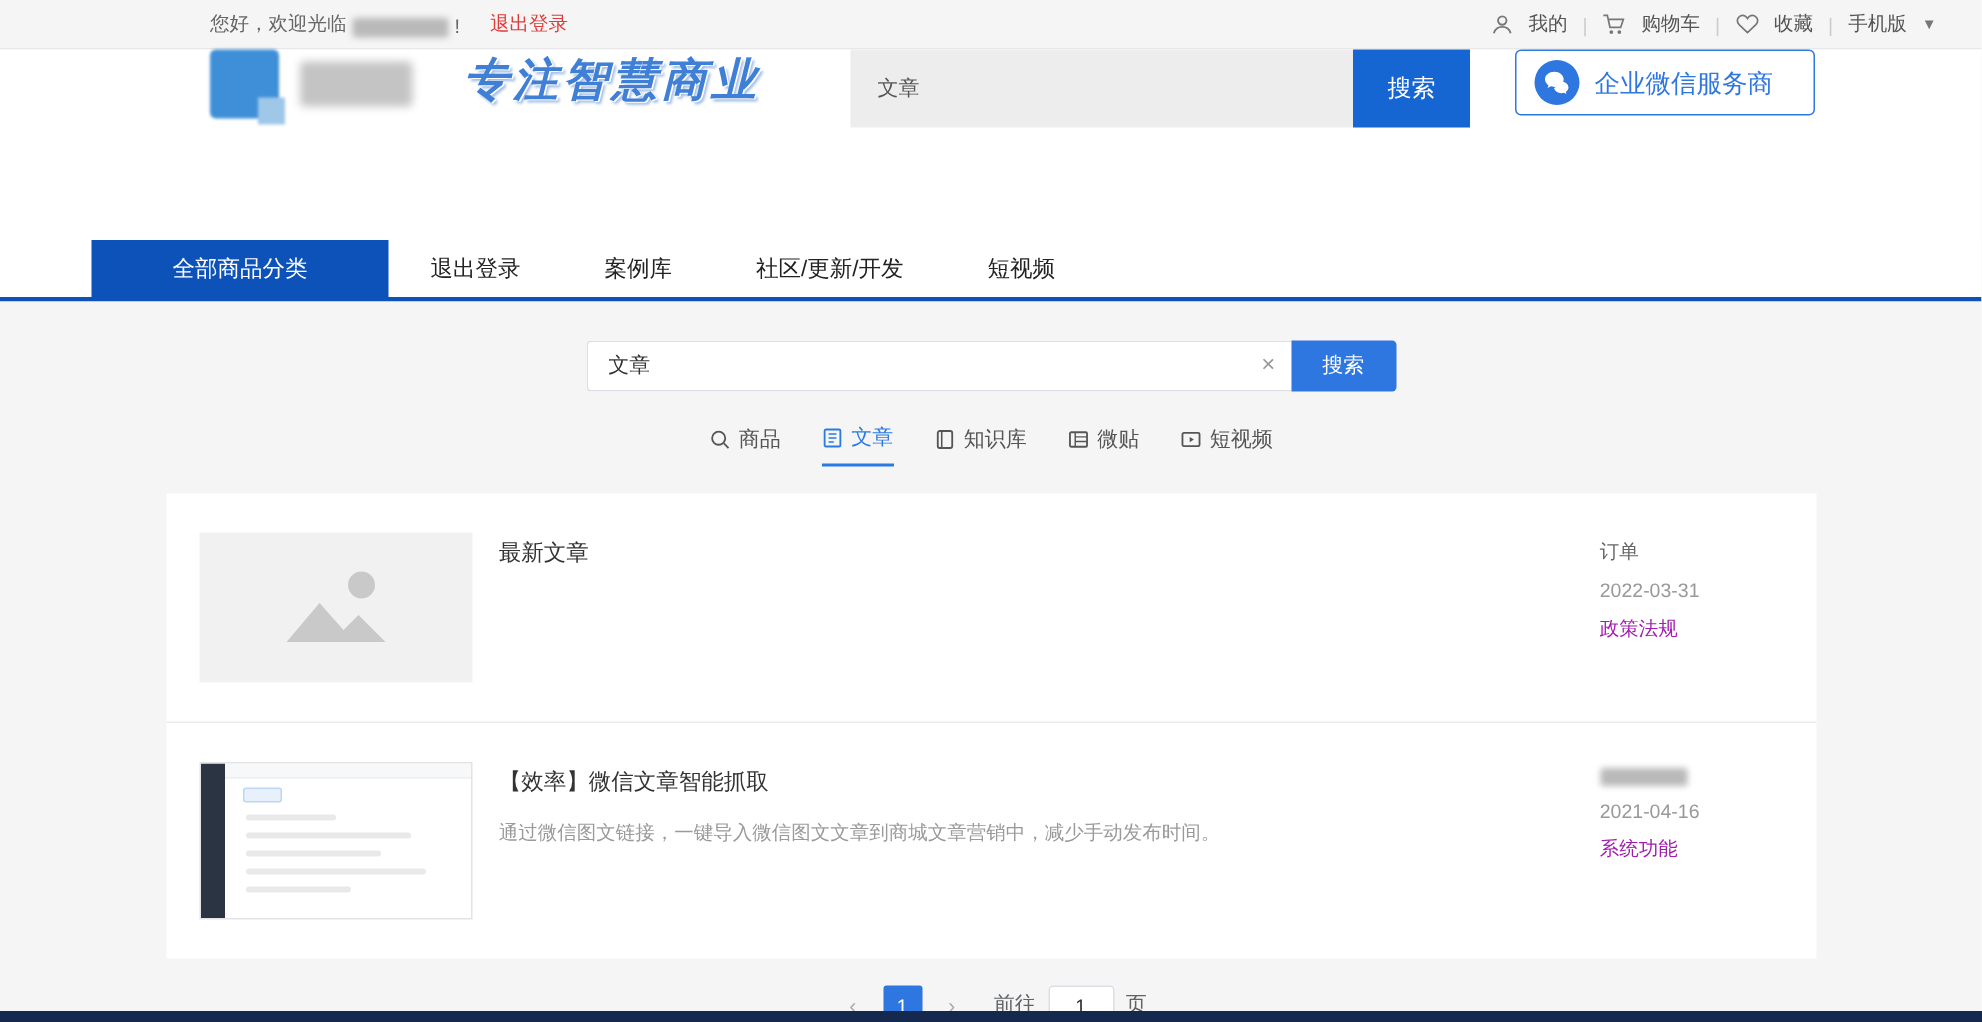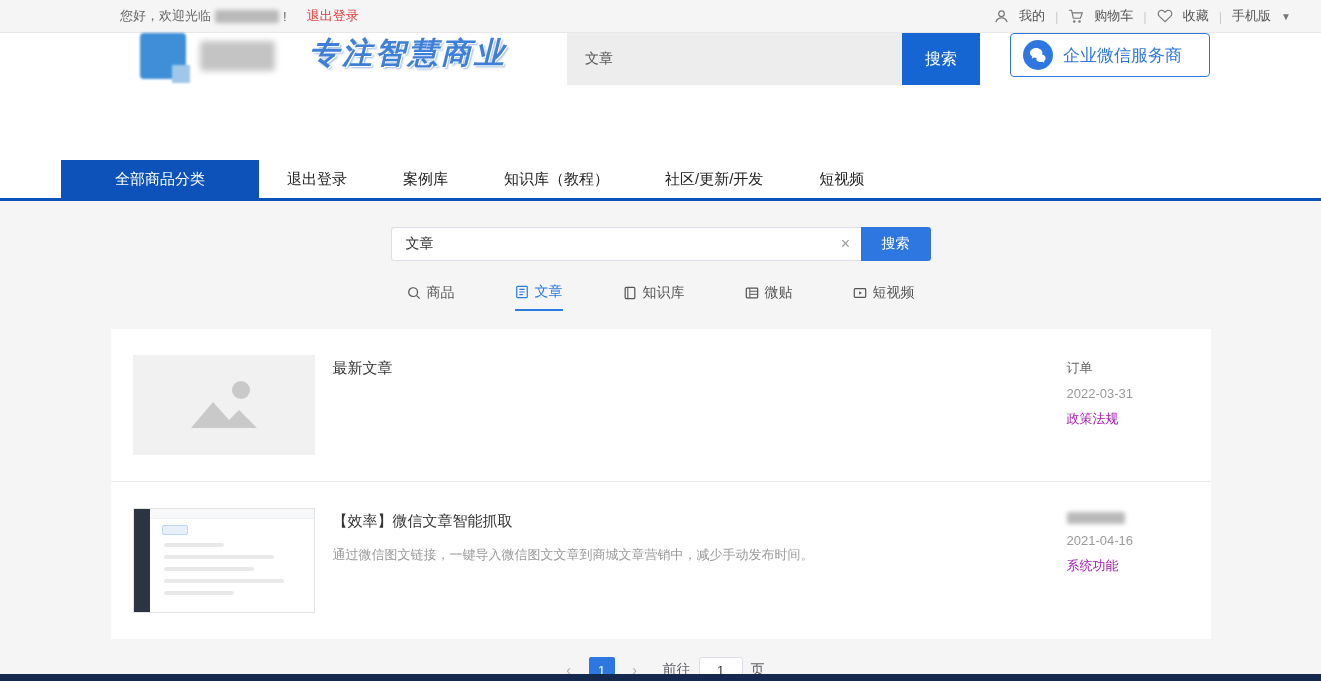--- a/index.html
+++ b/index.html
@@ -2,21 +2,21 @@
 <html><head>
 <meta charset="utf-8">
 <style>
   * { margin:0; padding:0; box-sizing:border-box; }
   html,body { width:1321px; height:681px; overflow:hidden; }
   body { font-family:"Liberation Sans","DejaVu Sans",sans-serif; background:#fff; color:#333; font-size:14px; }
 
   
   .topbar { height:33px; background:#f5f5f5; border-bottom:1px solid #e8e8e8;
             display:flex; align-items:center; padding:0 30px 0 120px; color:#666; font-size:13px; }
-  .topbar .greet { display:flex; align-items:center; gap:4px; }
+  .topbar .greet { display:flex; align-items:flex-end; gap:4px;margin-left:20px; }
   .blurred { display:inline-block; background:#b9b9b9; border-radius:2px; filter:blur(2px); }
   .blur-name { width:64px; height:13px; }
   .logout { color:#e03a3a; margin-left:20px; cursor:pointer; }
   .topbar-right { margin-left:auto; display:flex; align-items:center; gap:10px; color:#555; }
   .tb-item { display:flex; align-items:center; gap:10px; cursor:pointer; }
   .tb-sep { color:#ccc; }
   .tb-ico svg { display:block; }
 
   
   .header { height:127px; background:#fff; display:flex; align-items:flex-start; padding:0 105px 0 140px; }
@@ -42,21 +42,21 @@
 
   
   .content { background:#f5f5f5; height:474px; padding-top:26px; }
   .sbar { display:flex; justify-content:center; }
   .sbox { display:flex; width:540px; height:34px; }
   .sbox-inputwrap { flex:1; background:#fff; border:1px solid #dcdfe6; border-right:none; display:flex; align-items:center; border-radius:3px 0 0 3px; }
   .sbox-input { flex:1; border:none; outline:none; padding:0 14px; font-size:14px; color:#333; background:transparent; }
   .sbox-clear { width:30px; text-align:center; color:#999; font-size:16px; cursor:pointer; }
   .sbox-btn { width:70px; background:#2f77e0; color:#fff; border:none; border-radius:0 3px 3px 0; font-size:14px; cursor:pointer; }
 
-  .tabs { display:flex; justify-content:center; gap:60px; margin-top:22px; }
+  .tabs { display:flex; justify-content:center; gap:27px; margin-top:22px; }
   .tab { display:flex; align-items:center; gap:6px; color:#555; font-size:14px; cursor:pointer; padding-bottom:8px; }
   .tab svg { display:block; }
   .tab.active { color:#2a7ae4; border-bottom:2px solid #2a7ae4; }
 
   .card { width:1100px; margin:18px auto 0; background:#fff; }
   .result { display:flex; padding:26px 24px 26px 22px; }
   .result + .result { border-top:1px solid #ebebeb; }
   .thumb { width:182px; height:100px; background:#f1f1f1; display:flex; align-items:center; justify-content:center; flex:none; }
   .thumb2 { width:182px; height:105px; background:#fff; border:1px solid #e3e3e3; position:relative; overflow:hidden; flex:none; }
   .t2-side { position:absolute; left:0; top:0; bottom:0; width:16px; background:#2b3442; }
@@ -149,21 +149,20 @@
         </svg>
     </span>
     <span class="wx-label">企业微信服务商</span>
   </button>
 </div>
 
 <div class="nav">
   <div class="nav-item active">全部商品分类</div>
   <div class="nav-item">退出登录</div>
   <div class="nav-item">案例库</div>
-  <div class="nav-item">知识库（教程）</div>
   <div class="nav-item">社区/更新/开发</div>
   <div class="nav-item">短视频</div>
 </div>
 
 <div class="content">
 
   <div class="sbar">
     <div class="sbox">
       <div class="sbox-inputwrap">
         <input class="sbox-input" value="文章" style="">

